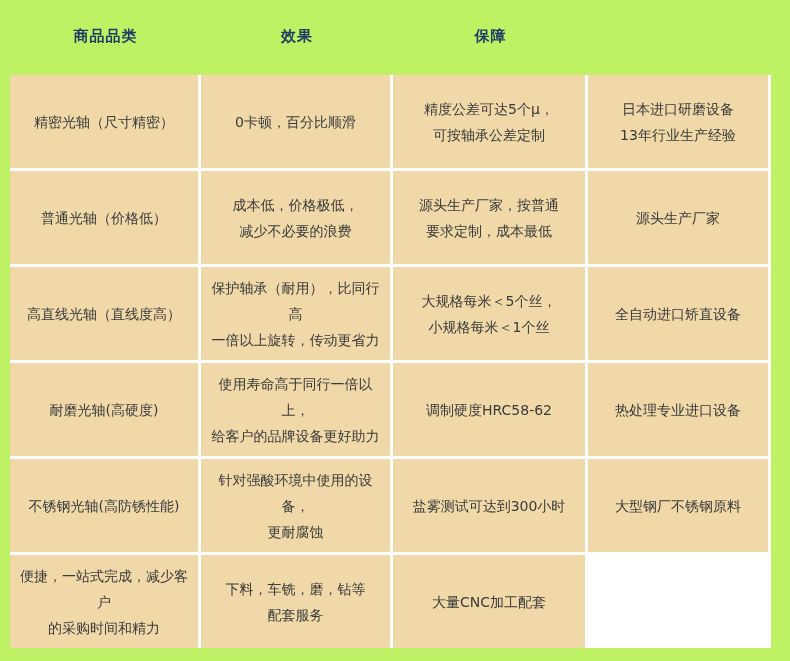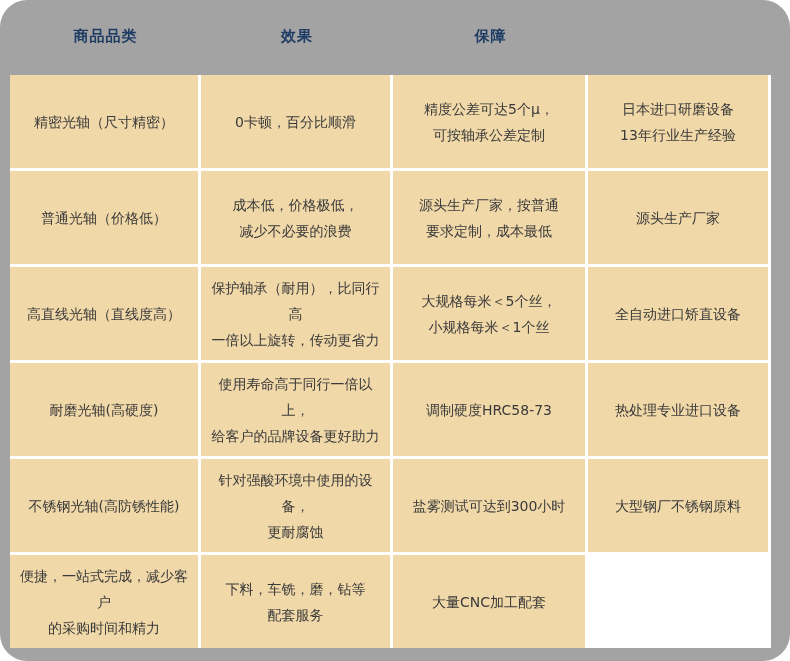--- a/index.html
+++ b/index.html
@@ -4,24 +4,23 @@
 <style>
   html, body {
     margin: 0;
     padding: 0;
     background: #ffffff;
     font-family: "DejaVu Sans", "Liberation Sans", sans-serif;
   }
   .page {
     width: 790px;
     height: 661px;
-    background: #a3a3a3;
+    background: #bef264;
     box-sizing: border-box;
     padding: 14px 19px 0 10px;
-    border-radius: 27px;
   }
   .comparison-table {
     width: 761px;
   }
   .header-row {
     display: grid;
     grid-template-columns: 191px 192px 195px 183px;
     height: 44px;
   }
   .header-cell {
@@ -86,21 +85,21 @@
       <div class="cell">高直线光轴（直线度高）</div>
       <div class="cell">保护轴承（耐用），比同行高
 一倍以上旋转，传动更省力</div>
       <div class="cell">大规格每米＜5个丝，
 小规格每米＜1个丝</div>
       <div class="cell">全自动进口矫直设备</div>
 
       <div class="cell">耐磨光轴(高硬度)</div>
       <div class="cell">使用寿命高于同行一倍以上，
 给客户的品牌设备更好助力</div>
-      <div class="cell">调制硬度HRC58-73</div>
+      <div class="cell">调制硬度HRC58-62</div>
       <div class="cell">热处理专业进口设备</div>
 
       <div class="cell">不锈钢光轴(高防锈性能)</div>
       <div class="cell">针对强酸环境中使用的设备，
 更耐腐蚀</div>
       <div class="cell">盐雾测试可达到300小时</div>
       <div class="cell">大型钢厂不锈钢原料</div>
 
       <div class="cell">便捷，一站式完成，减少客户
 的采购时间和精力</div>

